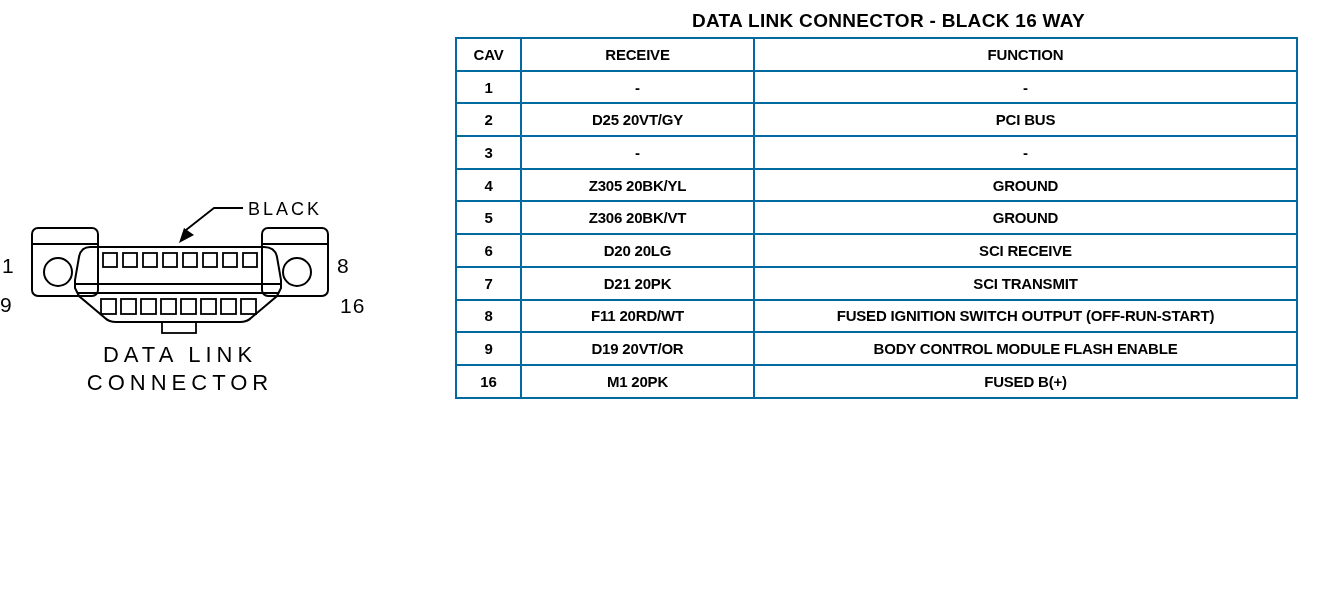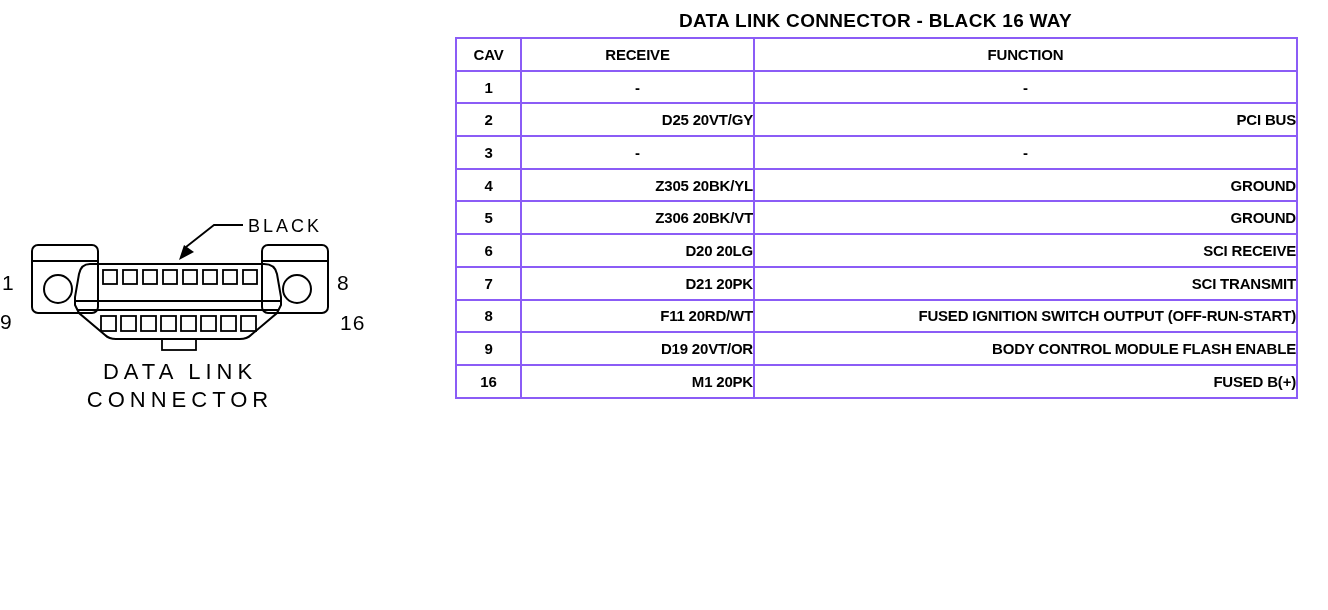--- a/index.html
+++ b/index.html
@@ -8,55 +8,55 @@
     background: #ffffff;
     width: 1328px;
     height: 610px;
     position: relative;
     font-family: "Liberation Sans", sans-serif;
     color: #000;
     overflow: hidden;
   }
   .page-title {
     position: absolute;
-    left: 455px;
+    left: 468px;
     top: 10px;
     width: 841px;
     text-align: center;
     font-weight: bold;
     font-size: 19px;
     letter-spacing: 0.3px;
     white-space: nowrap;
   }
   table.pinout {
     position: absolute;
     left: 455px;
     top: 37px;
     width: 841px;
     border-collapse: collapse;
     table-layout: fixed;
   }
   table.pinout th, table.pinout td {
-    border: 2px solid #8b5cf6;
+    border: 2px solid #0369a1;
     height: 30.7px;
     padding: 0;
     font-weight: bold;
     font-size: 15px;
     letter-spacing: -0.2px;
     white-space: nowrap;
     overflow: hidden;
   }
   table.pinout th { text-align: center; }
   td.cav { text-align: center; }
-  td.circuit, td.function { text-align: right; padding-left: 9px; }
+  td.circuit, td.function { text-align: center; padding-left: 9px; }
   td.dash { text-align: center; padding-left: 0; }
   .diagram {
     position: absolute;
     left: 0;
-    top: 202px;
+    top: 185px;
     width: 400px;
     height: 220px;
     text-align: right;
   }
   .diagram svg { display: block; }
   .draw { fill: none; stroke: #000; stroke-width: 2; }
   .draw-thin { fill: none; stroke: #000; stroke-width: 1.8; }
   .ink { fill: #000; stroke: none; }
   text.label {
     font-family: "Liberation Sans", sans-serif;

